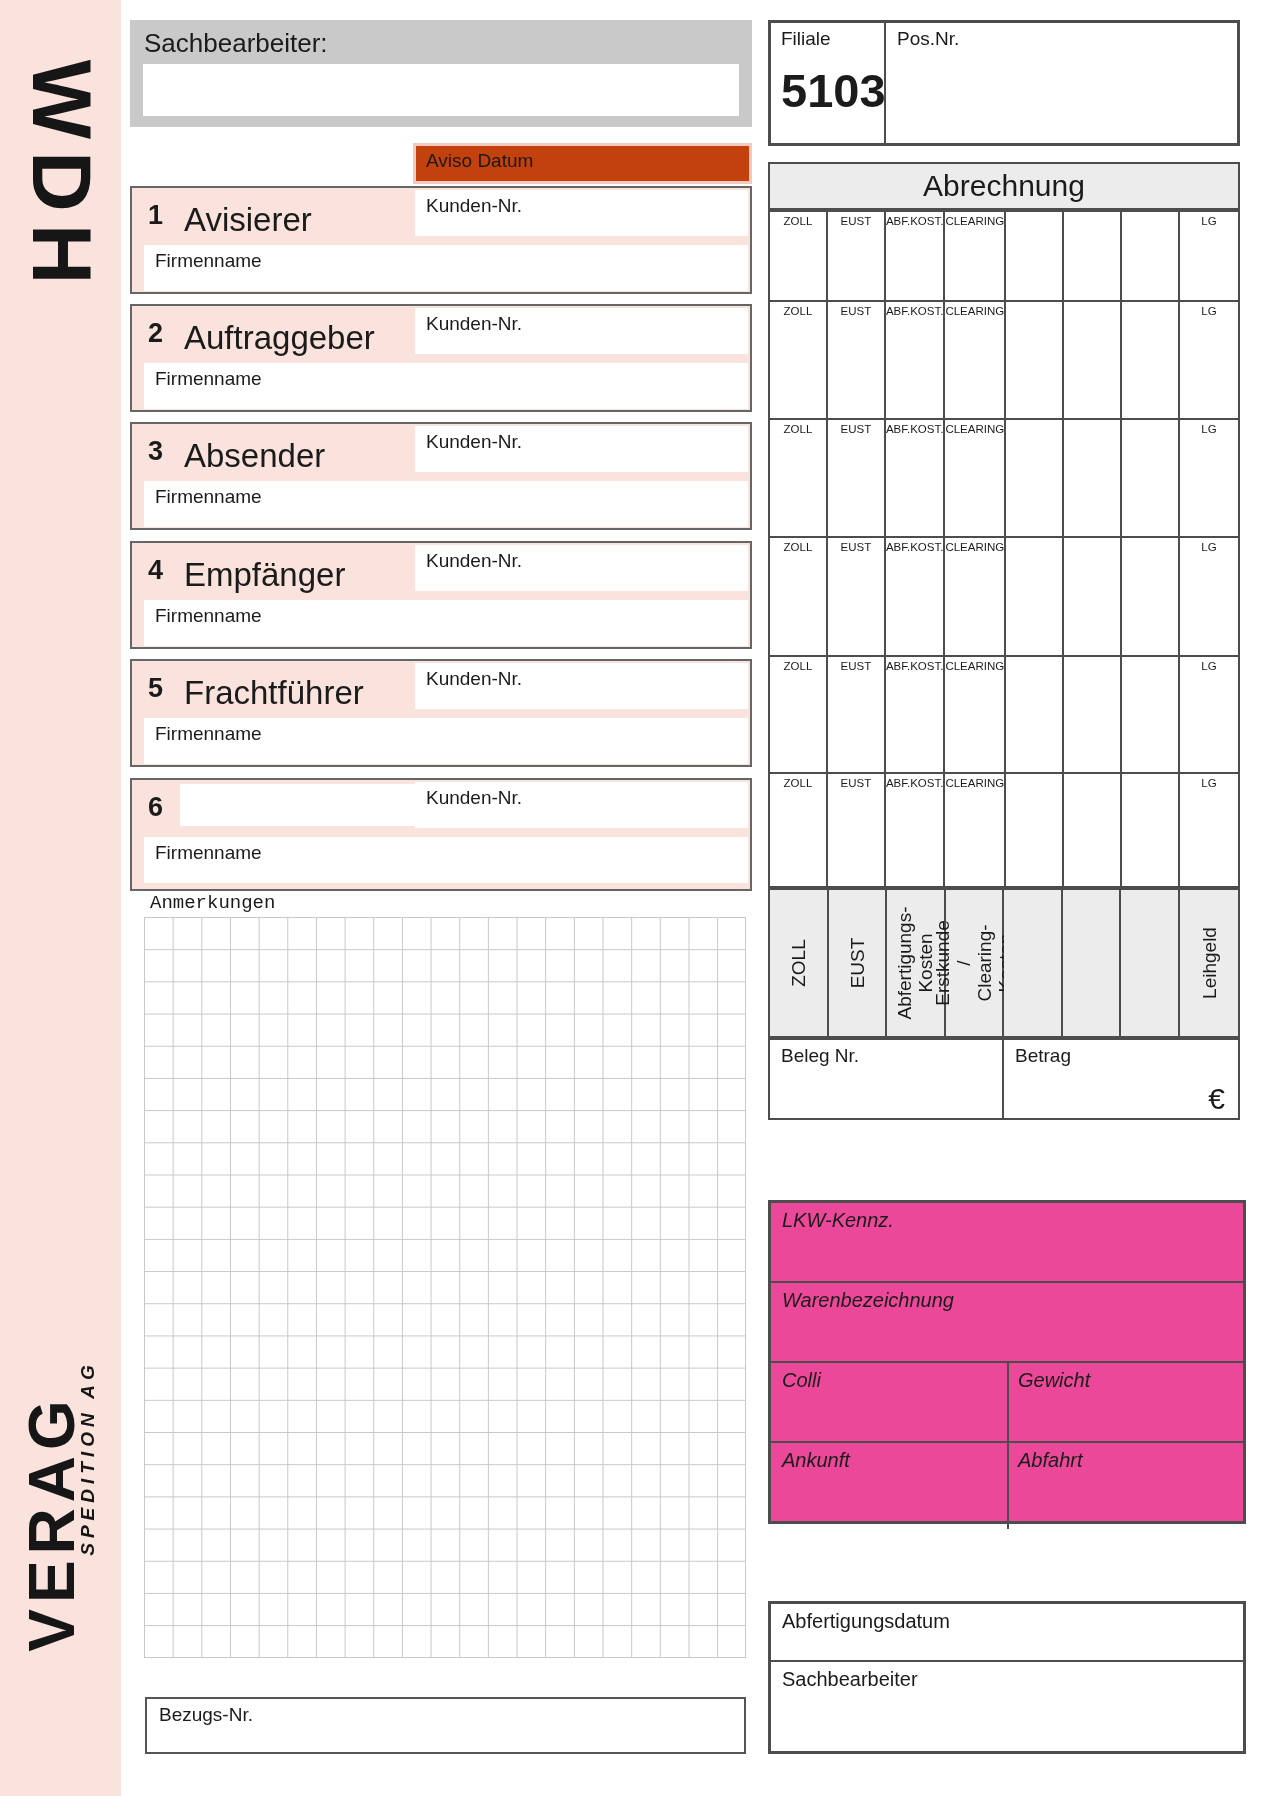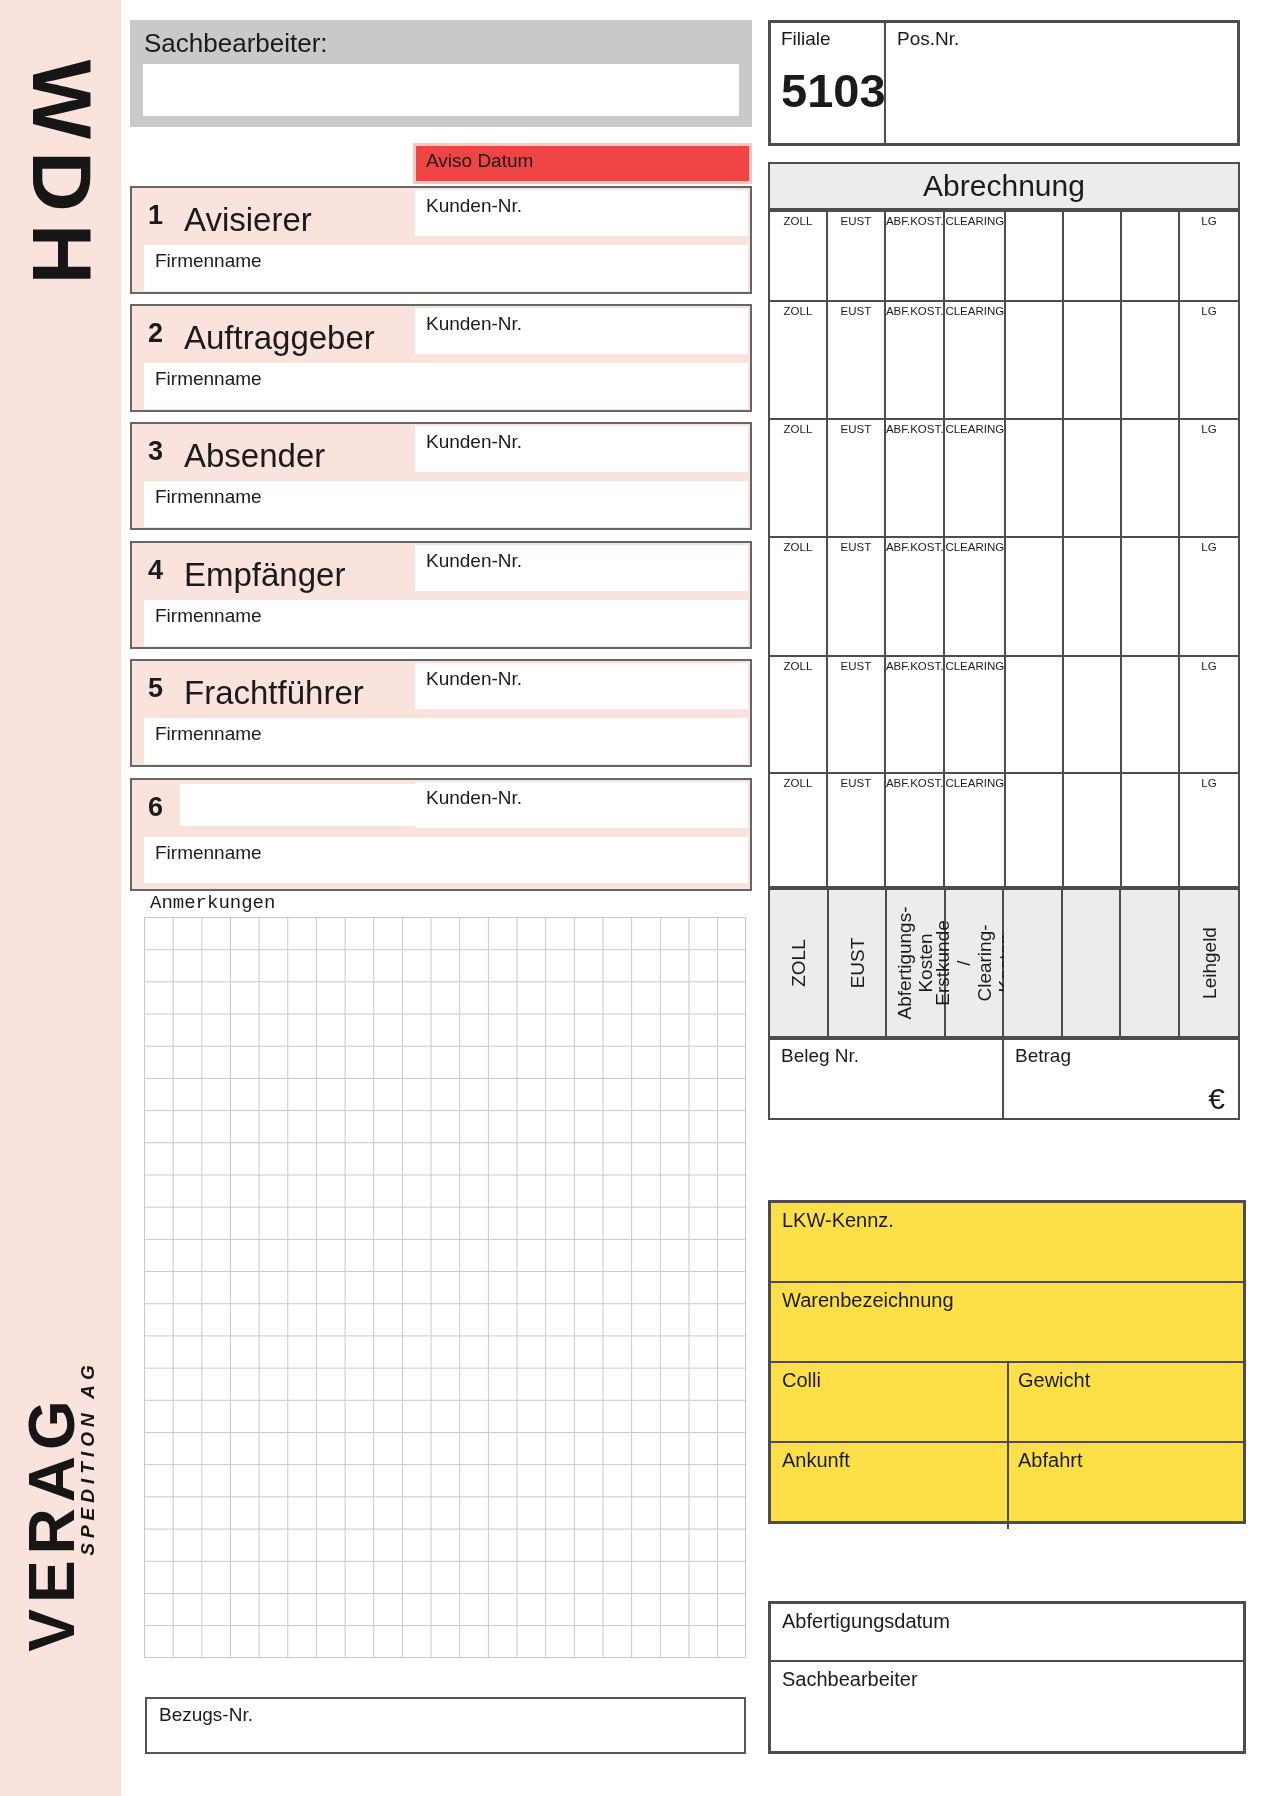--- a/index.html
+++ b/index.html
@@ -15,21 +15,21 @@
   #sidebar{left:0; top:0; width:121px; height:1796px; background:var(--pink);}
   .vtext{position:absolute; white-space:nowrap; font-weight:bold; color:#161616;}
   #wdh{left:61px; top:178px; transform:translate(-50%,-50%) rotate(90deg); font-size:84px; letter-spacing:12px;}
   #verag{left:52px; top:1523px; transform:translate(-50%,-50%) rotate(-90deg); font-size:64px; letter-spacing:6px;}
   #veragsub{left:88px; top:1458px; transform:translate(-50%,-50%) rotate(-90deg); font-size:19px; font-style:italic; letter-spacing:5px;}
   
   #abfart{left:130px; top:20px; width:622px; height:107px; background:var(--gray);}
   #abfart .t{position:absolute; left:14px; top:8px; font-size:26px;}
   #abfart .in{position:absolute; left:13px; top:44px; width:596px; height:52px; background:#fff;}
   
-  #aviso{left:413px; top:143px; width:339px; height:41px; background:#ef4444; border:3px solid var(--pinkborder);}
+  #aviso{left:413px; top:143px; width:339px; height:41px; background:#c2410c; border:3px solid var(--pinkborder);}
   #aviso .t{position:absolute; left:10px; top:5px;}
   
   #filiale{left:768px; top:20px; width:472px; height:126px; border:3px solid var(--bdark); background:#fff;}
   #filiale .fl{position:absolute; left:10px; top:6px;}
   #filiale .fv{position:absolute; left:10px; top:40px; font-size:47px; font-weight:bold;}
   #filiale .div{position:absolute; left:113px; top:0; width:2px; height:120px; background:var(--bdark);}
   #filiale .pl{position:absolute; left:126px; top:6px;}
   
   #abrtitle{left:768px; top:162px; width:472px; height:48px; background:var(--lightgray); border:2px solid var(--bdark); text-align:center; font-size:30px; line-height:44px;}
   #abrechnung-rows{left:768px; top:210px; width:472px; height:678px; border:2px solid var(--bdark); display:grid; grid-template-columns:repeat(8,1fr); grid-template-rows:90px 118px 118px 119px 117px 112px;}
@@ -40,21 +40,21 @@
   #rotated-row{left:768px; top:888px; width:472px; height:150px; border:2px solid var(--bdark); display:grid; grid-template-columns:repeat(8,1fr);}
   .rcell{position:relative; background:var(--lightgray);}
   .rcell .rlabel{position:absolute; left:50%; top:50%; transform:translate(-50%,-50%) rotate(-90deg); font-size:19px; white-space:pre-line; text-align:center; line-height:21px;}
   #beleg-row{left:768px; top:1038px; width:472px; height:82px; border:2px solid var(--bdark); background:#fff;}
   #beleg-row .half{position:absolute; top:0; height:100%;}
   #beleg-row .l{left:0; width:50%; border-right:2px solid var(--bdark);}
   #beleg-row .r{left:50%; width:50%;}
   #beleg-row .t{position:absolute; left:11px; top:6px;}
   #euro{position:absolute; right:13px; top:42px; font-size:30px;}
   
-  #shipbox{left:768px; top:1200px; width:478px; height:324px; border:3px solid var(--bdark); background:#fde047;}
+  #shipbox{left:768px; top:1200px; width:478px; height:324px; border:3px solid var(--bdark); background:#ec4899;font-style:italic;}
   #shipbox .row{position:absolute; left:0; width:100%;}
   #shipbox .t{position:absolute; left:11px; top:6px; font-size:20px;}
   .rowline{border-top:2px solid var(--bdark);}
   .halfdiv{position:absolute; left:50%; top:0; width:2px; height:100%; background:var(--bdark);}
   #abfdatum{left:768px; top:1601px; width:478px; height:153px; border:3px solid var(--bdark); background:#fff;}
   #abfdatum .t{position:absolute; left:11px; top:6px; font-size:20px;}
   
   #anmerk{left:150px; top:893px;font-family:Liberation Mono, monospace;}
   #notegrid{left:144px; top:917px; width:602px; height:741px;
     background-image:linear-gradient(to right, var(--gridline) 1px, transparent 1px),

